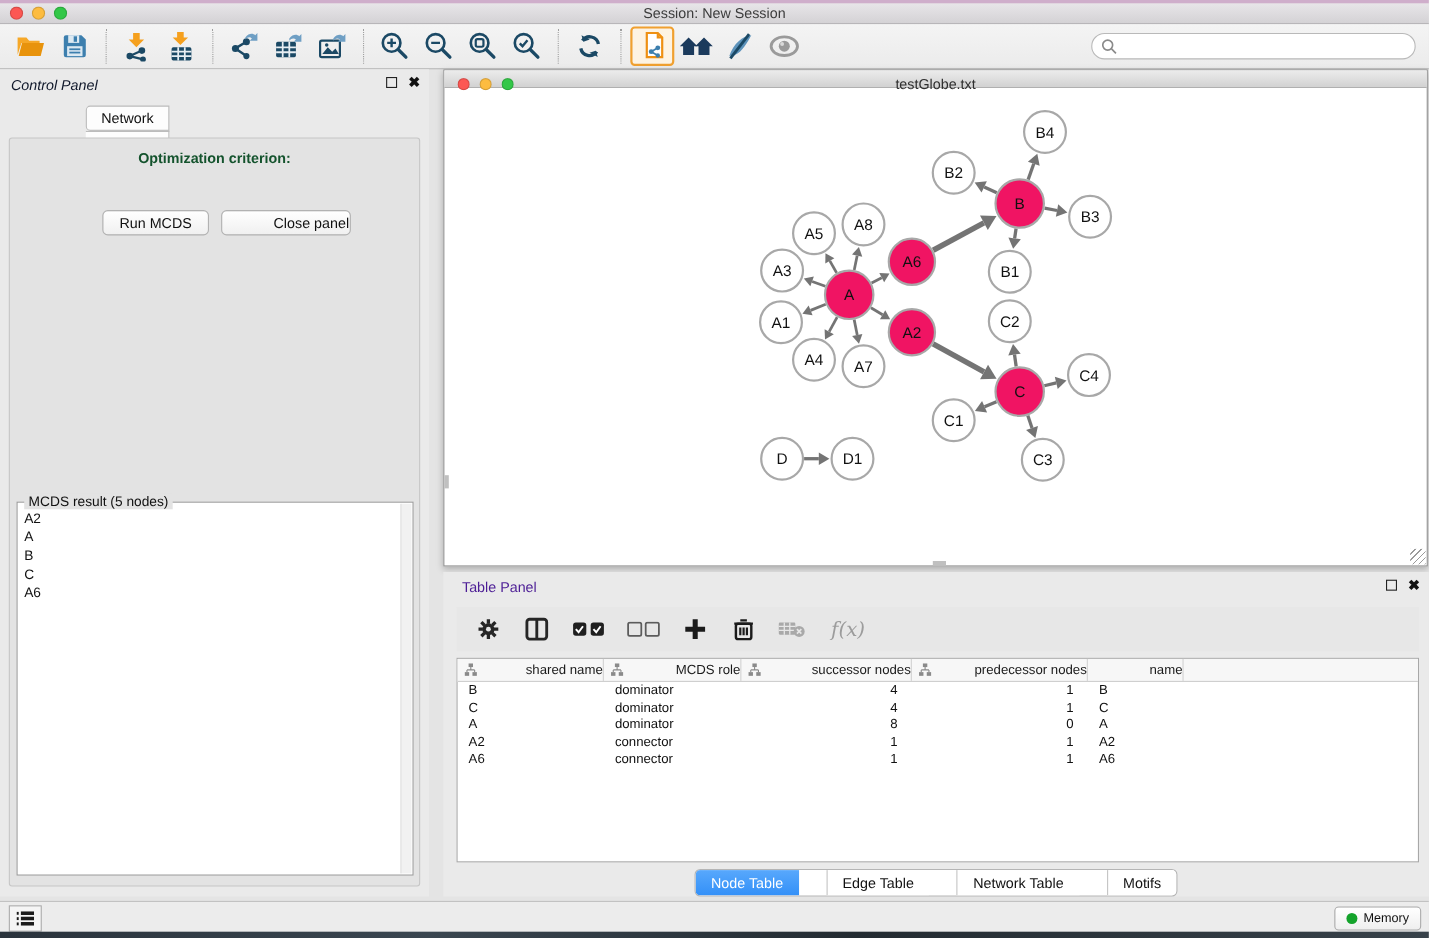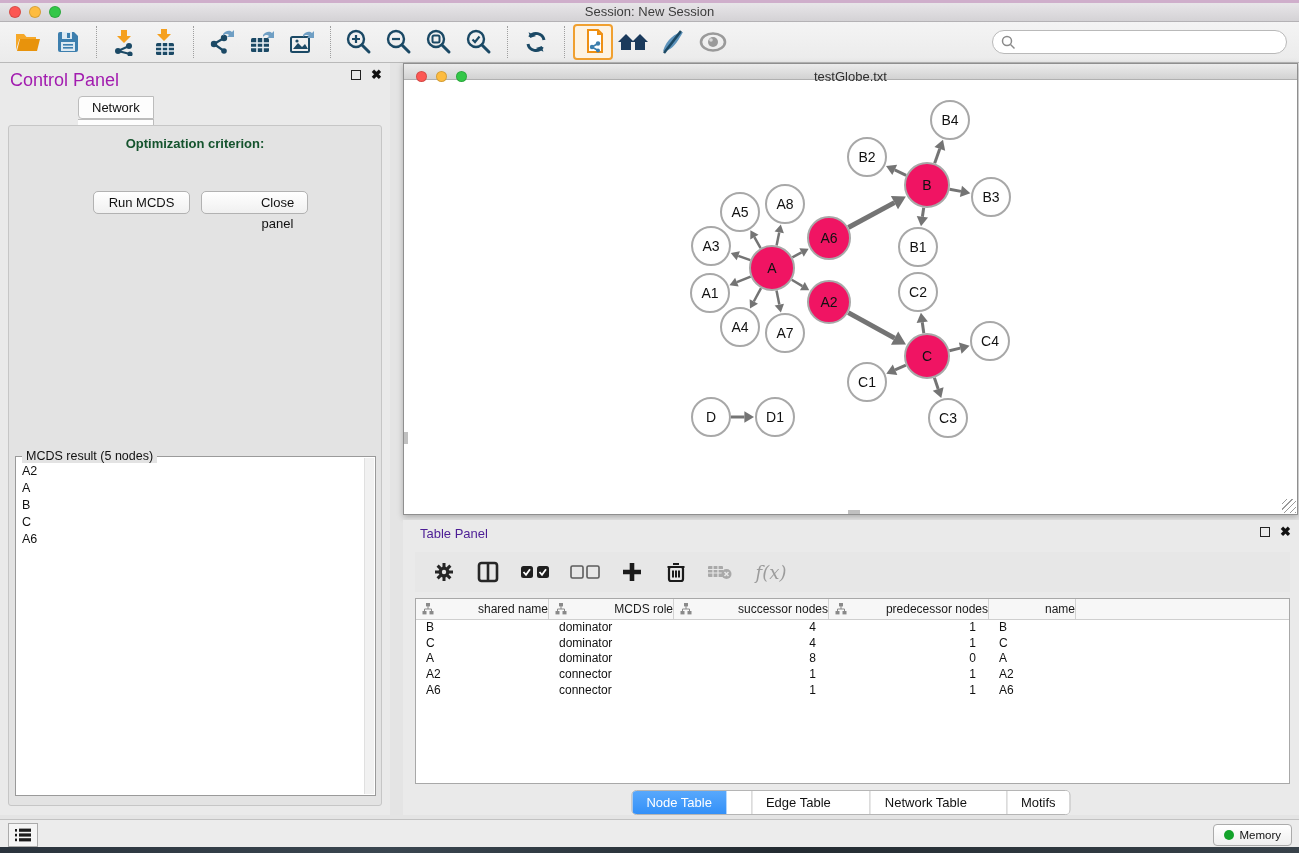--- a/index.html
+++ b/index.html
@@ -22,42 +22,42 @@
   .tsep { width:1px; height:32px; border-left:1px dotted #9f9f9f; margin:0 8px; }
   .tbtn.selected { border:2px solid #f0a030; background:#fdf3e3; }
   #search-wrap { margin-left:auto; margin-right:4px; }
   #search-input { width:295px; height:24px; border:1px solid #b9b9b9; border-radius:12px; background:#fff;
     padding:0 10px 0 28px; font-size:12px; outline:none; }
   #search-icon-svg { position:absolute; left:9px; top:5px; }
 
   
   #control-panel { top:63px; left:0; width:390px; height:752px; background:#eaeaea; }
   #cp-header { height:28px; position:relative; }
-  #cp-title { position:absolute; left:10px; top:7px; font-size:18px; color:#a21caf; }
+  #cp-title { position:absolute; left:10px; top:7px; font-size:13px; color:#0f172a;font-style:italic; }
   .win-icons { position:absolute; right:8px; top:7px; display:flex; gap:10px; align-items:center; }
   .float-icon { width:10px; height:10px; border:1.6px solid #222; display:inline-block; background:transparent; }
   .close-icon { font-size:13px; font-weight:bold; color:#111; line-height:10px; }
   #cp-tabs { position:absolute; left:78px; top:33px; display:flex;flex-direction:column; }
   .cp-tab { background:#fdfdfd; border:1px solid #bcbcbc; border-left:none; padding:3px 13px; font-size:13px; color:#111; }
   .cp-tab:first-child { border-left:1px solid #bcbcbc; border-radius:4px 0 0 4px; }
   .cp-tab.sel { background:linear-gradient(#55a7ff,#2f8cf4); color:#fff; border-color:#2f7fe0; border-radius:4px; margin-left:-1px; }
   #cp-inner { position:absolute; left:8px; top:62px; width:374px; height:681px; background:#e3e3e3;
     border:1px solid #c6c6c6; border-radius:3px; }
   #opt-label { position:absolute; top:10px; width:100%; text-align:center; font-size:13px; color:#14532d;font-weight:bold; }
   #criterion { position:absolute; left:34px; top:32px; width:313px; height:23px; background:#fff;
     border:1px solid #ababab; border-radius:4px; font-size:13px; color:#111; line-height:21px; padding-left:9px; }
   #criterion .stepper { position:absolute; right:0; top:-1px; width:21px; height:23px; border-radius:0 4px 4px 0;
     background:linear-gradient(#6cb1ff,#2f86f5); display:flex; flex-direction:column; align-items:center; justify-content:center; gap:1px; }
   .chev { width:0; height:0; border-left:3.5px solid transparent; border-right:3.5px solid transparent; }
   .chev.up { border-bottom:4px solid #fff; }
   .chev.down { border-top:4px solid #fff; }
   .pbtn { position:absolute; top:65px; height:23px; background:linear-gradient(#ffffff,#f0f0f0);
     border:1px solid #b2b2b2; border-radius:5px; font-size:13px; color:#111; text-align:center; line-height:21px; }
   #run-btn { left:84px; width:97px; }
-  #closep-btn { left:192px; width:107px;padding-left:46px; }
+  #closep-btn { left:192px; width:118px;padding-left:46px; }
   #result-box { position:absolute; left:6px; top:330px; width:361px; height:340px; border:1px solid #9a9a9a; background:#fff; }
   #result-title { position:absolute; left:6px; top:-8px; background:#e3e3e3; padding:0 4px; font-size:12.5px; color:#111; }
   #result-list { position:absolute; left:2px; top:6px; right:12px; bottom:2px; font-size:12.5px; color:#111; }
   #result-list div { padding:1px 4px; line-height:15px; }
   #result-scroll { position:absolute; right:1px; top:1px; width:10px; bottom:1px; background:#f1f1f1; border-left:1px solid #e0e0e0; }
 
   
   #net-window { top:63px; left:403px; width:895px; height:452px; border:1px solid #8f8f8f; background:#fff;
     box-shadow:0 2px 6px rgba(0,0,0,.25); }
   #net-titlebar { height:16px; background:linear-gradient(#ececec,#d2d2d2); border-bottom:1px solid #b0b0b0; position:relative; }

